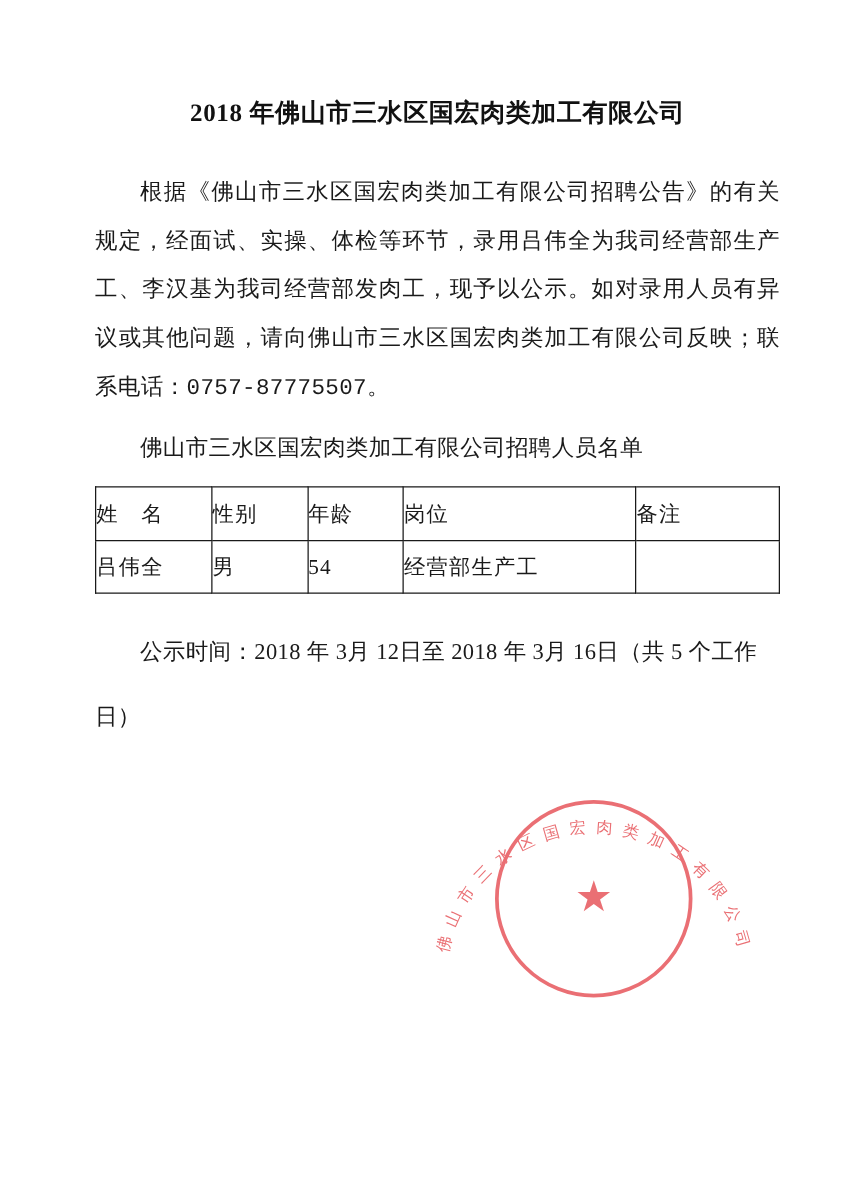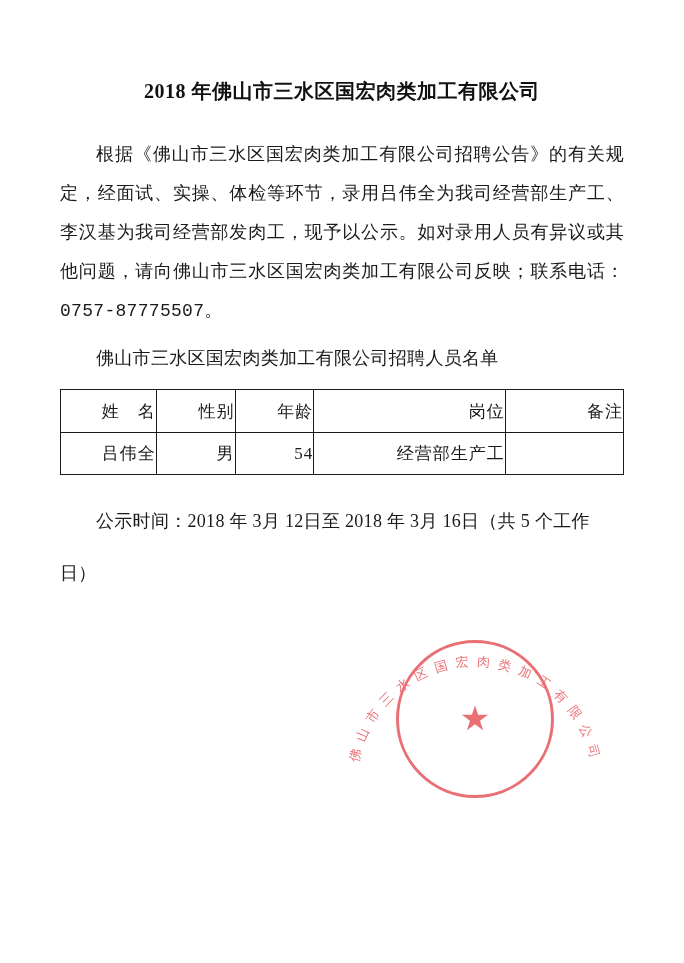--- a/index.html
+++ b/index.html
@@ -13,21 +13,21 @@
     font-family: "Liberation Serif", "DejaVu Serif", serif;
     color: #1a1a1a;
     position: relative;
     overflow: hidden;
   }
   .page {
     position: relative;
     width: 684px;
     height: 963px;
     box-sizing: border-box;
-    padding: 72px 60px 0 60px;
+    padding: 72px 60px 0 76px;
   }
   .title {
     text-align: center;
     font-weight: bold;
     font-size: 20px;
     line-height: 38px;
     letter-spacing: 0.5px;
     color: #111;
   }
   .title .line2 {
@@ -55,21 +55,21 @@
   }
   table.roster {
     margin-top: 14px;
     width: 100%;
     border-collapse: collapse;
     table-layout: fixed;
     font-size: 17px;
   }
   table.roster td, table.roster th {
     border: 1px solid #1a1a1a;
-    text-align: right;
+    text-align: left;
     height: 41px;
     font-weight: normal;
     padding: 0;
     letter-spacing: 1px;
   }
   table.roster thead th {
     height: 42px;
   }
   .col-name  { width: 17%; }
   .col-sex   { width: 14%; }

